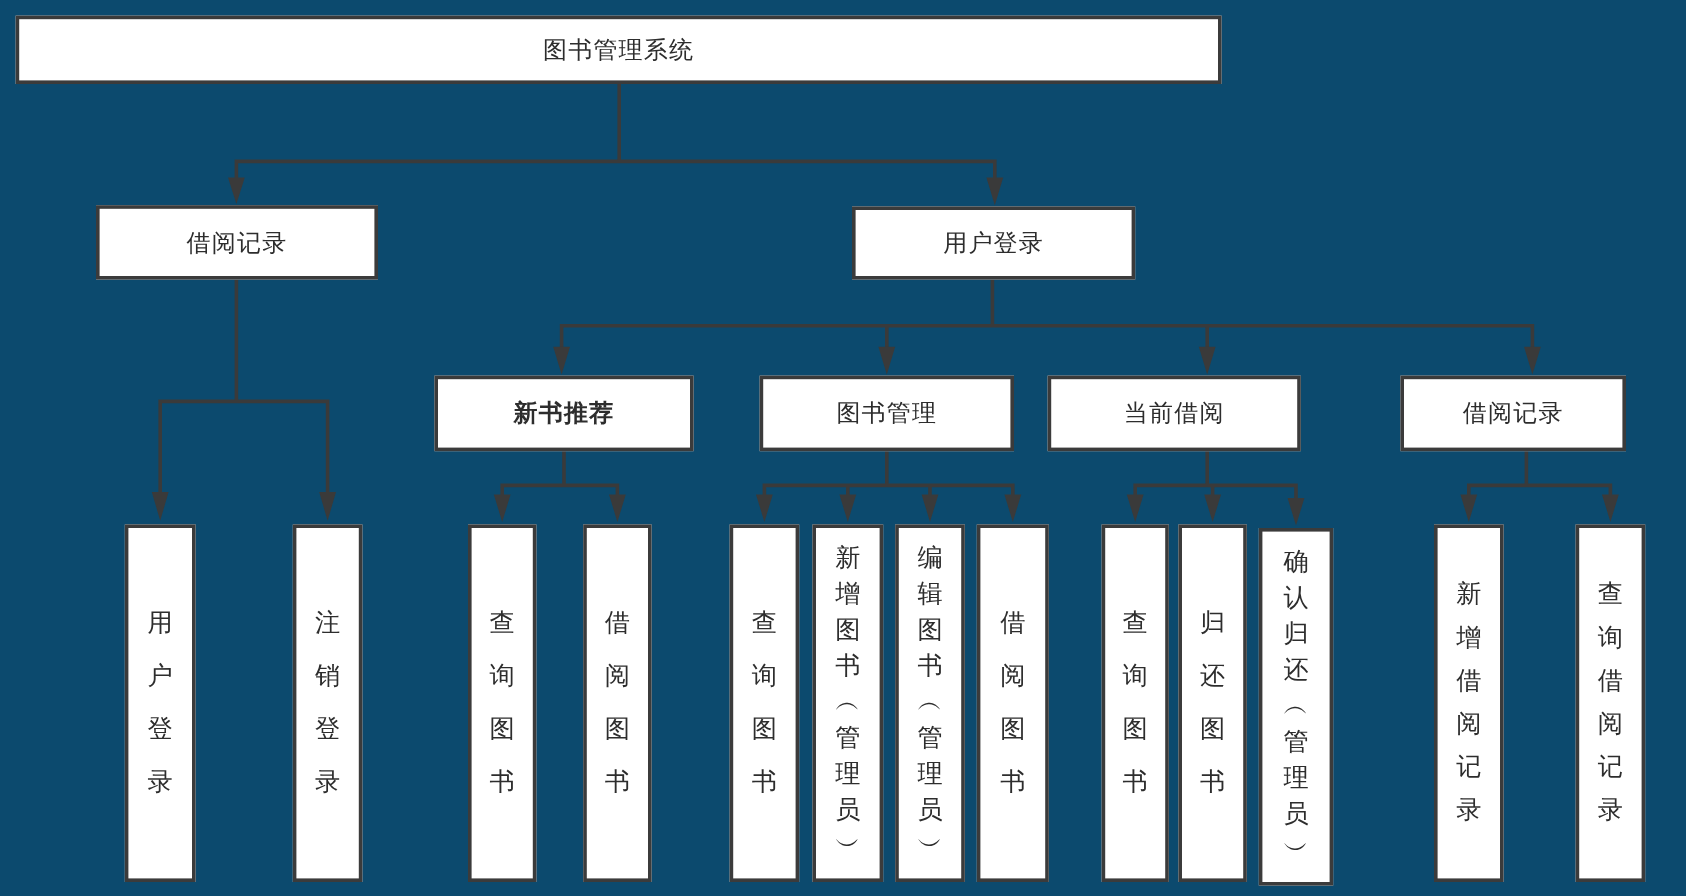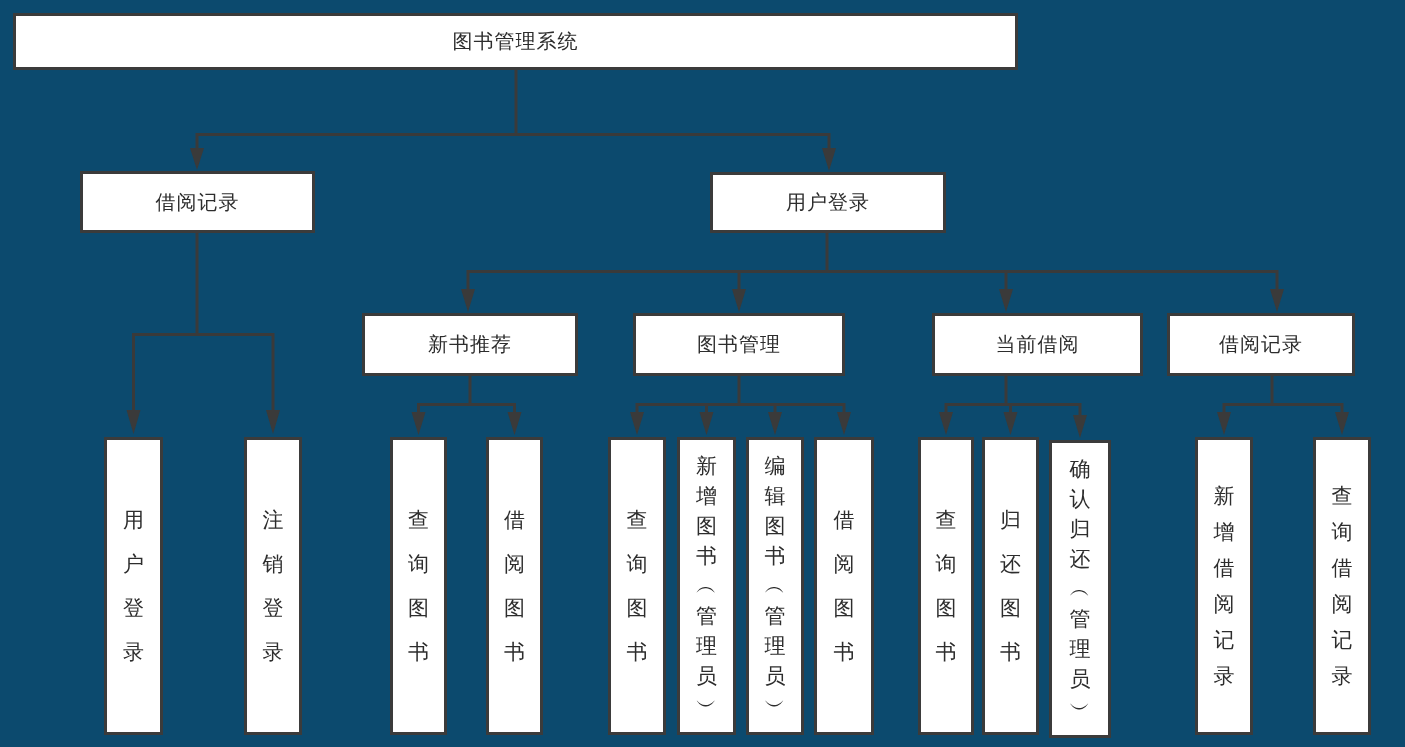--- a/index.html
+++ b/index.html
@@ -91,23 +91,23 @@
     <path d="M1272 376 V406 M1222.5 404.5 H1343.5 M1224 406 V414 M1342 406 V414"></path>
     <polygon fill="#3a3a3a" stroke="none" points="1217,412 1231,412 1224,435"></polygon>
     <polygon fill="#3a3a3a" stroke="none" points="1335,412 1349,412 1342,435"></polygon>
   </svg>
 
   <div class="node hnode" style="left:13px; top:13px; width:1005px; height:57px;">图书管理系统</div>
 
   <div class="node hnode" style="left:80px; top:171px; width:235px; height:62px;">借阅记录</div>
   <div class="node hnode" style="left:710px; top:172px; width:236px; height:61px;">用户登录</div>
 
-  <div class="node hnode" style="left:362px; top:313px; width:216px; height:63px;">新书推荐</div>
+  <div class="node hnode" style="left:362px; top:313px; width:216px; height:63px;font-weight:bold;">新书推荐</div>
   <div class="node hnode" style="left:633px; top:313px; width:212px; height:63px;">图书管理</div>
-  <div class="node hnode" style="left:932px; top:313px; width:211px; height:63px;">当前借阅</div>
+  <div class="node hnode" style="left:873px; top:313px; width:211px; height:63px;">当前借阅</div>
   <div class="node hnode" style="left:1167px; top:313px; width:188px; height:63px;">借阅记录</div>
 
   <div class="node vnode" style="left:104px; top:437px; width:59px; height:298px;">
       <div class="ch" style="height: 44px; line-height: 44px;">用</div>
       <div class="ch" style="height: 44px; line-height: 44px;">户</div>
       <div class="ch" style="height: 44px; line-height: 44px;">登</div>
       <div class="ch" style="height: 44px; line-height: 44px;">录</div>
     </div>
   <div class="node vnode" style="left:244px; top:437px; width:58px; height:298px;">
       <div class="ch" style="height: 44px; line-height: 44px;">注</div>

